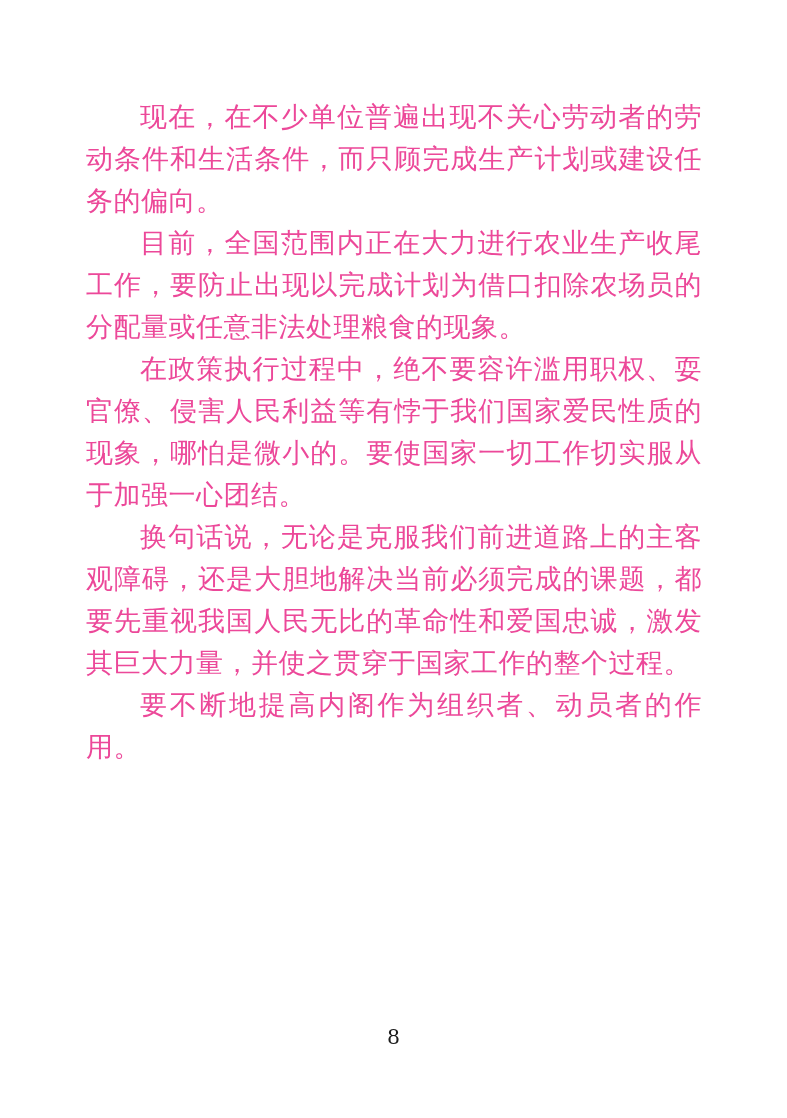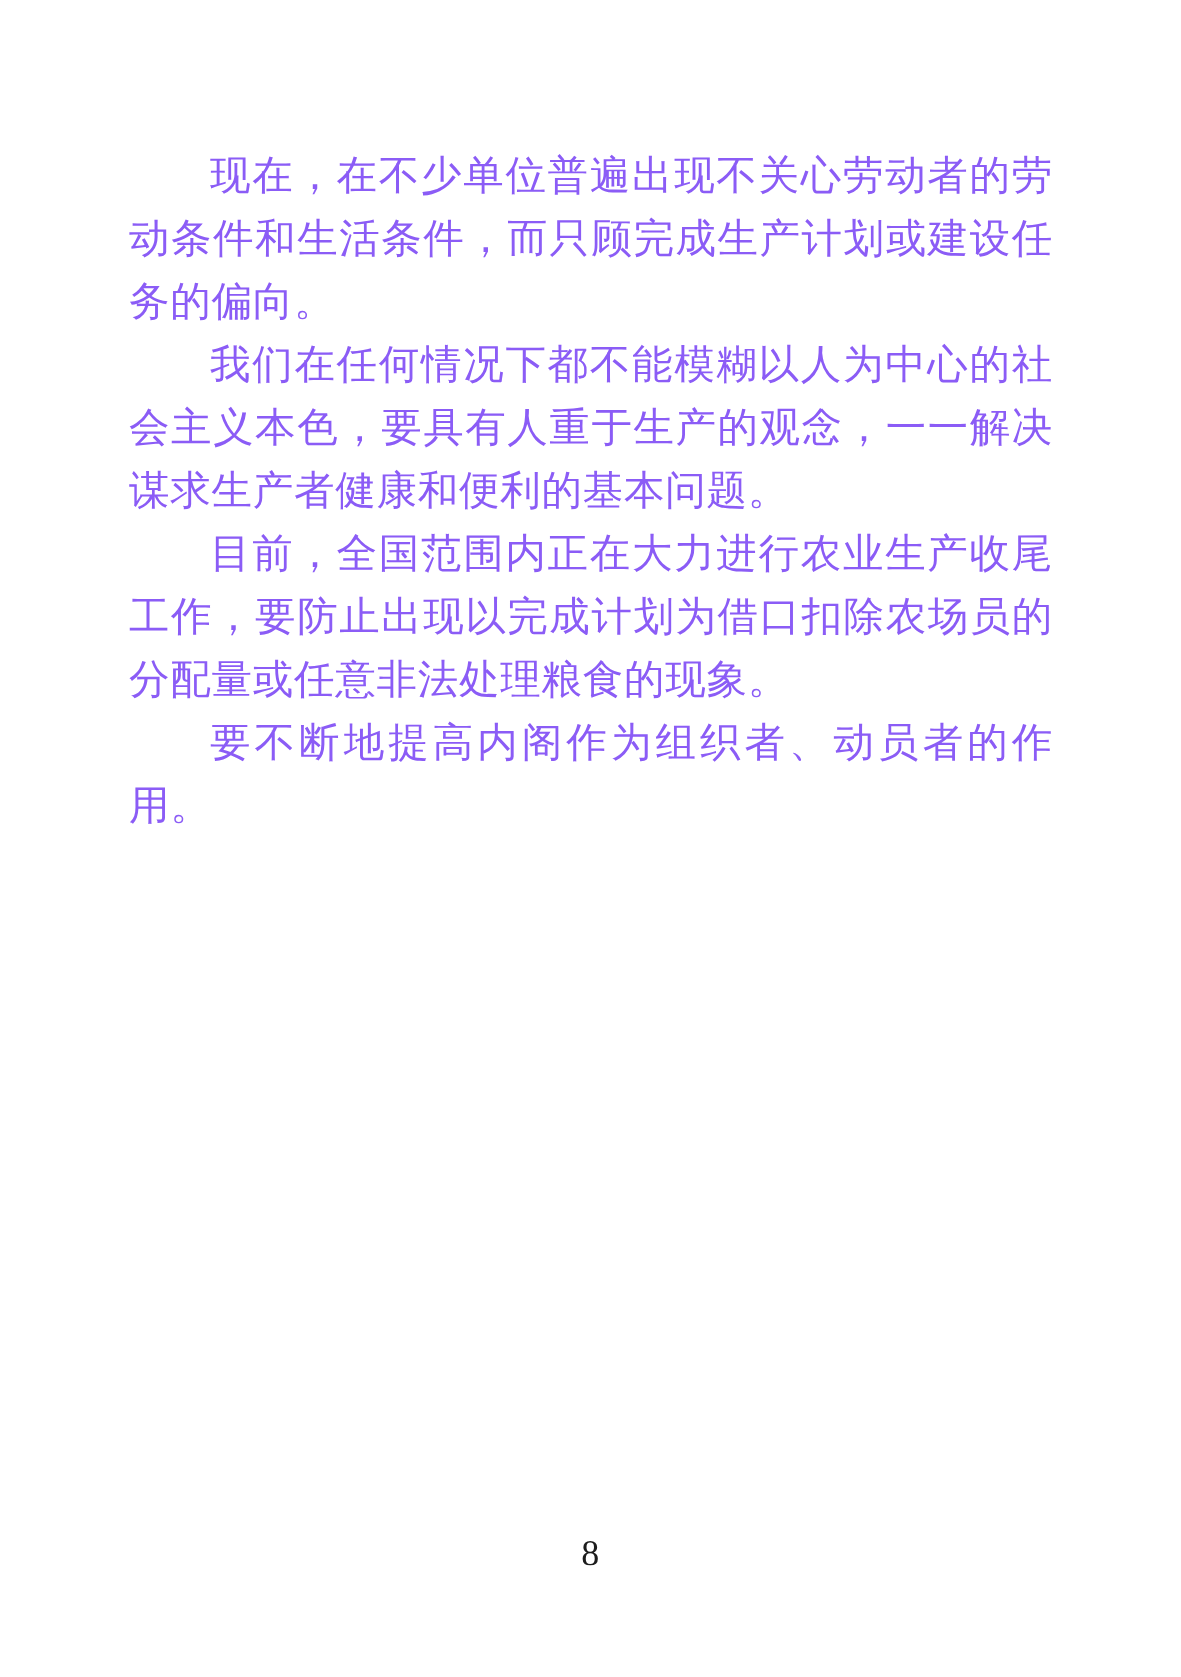--- a/index.html
+++ b/index.html
@@ -24,21 +24,21 @@
   }
   .para {
     margin: 0;
     padding: 0;
     font-size: 27px;
     line-height: 42px;
     text-indent: 2em;
     text-align: justify;
     text-justify: inter-ideograph;
     letter-spacing: 0.5px;
-    color: #8b5cf6;
+    color: #ec4899;
   }
   .page-footer {
     position: absolute;
     left: 0;
     top: 1022px;
     width: 100%;
     text-align: center;
   }
   .page-number {
     font-size: 24px;
@@ -46,21 +46,22 @@
     color: #1c1c1c;
     font-family: "Liberation Serif", "DejaVu Serif", serif;
   }
 </style>
 </head>
 <body>
 
 <div class="page">
   <main class="text-block">
     <p class="para">现在，在不少单位普遍出现不关心劳动者的劳动条件和生活条件，而只顾完成生产计划或建设任务的偏向。</p>
-    <p class="para">我们在任何情况下都不能模糊以人为中心的社会主义本色，要具有人重于生产的观念，一一解决谋求生产者健康和便利的基本问题。</p>
     <p class="para">目前，全国范围内正在大力进行农业生产收尾工作，要防止出现以完成计划为借口扣除农场员的分配量或任意非法处理粮食的现象。</p>
+    <p class="para">在政策执行过程中，绝不要容许滥用职权、耍官僚、侵害人民利益等有悖于我们国家爱民性质的现象，哪怕是微小的。要使国家一切工作切实服从于加强一心团结。</p>
+    <p class="para">换句话说，无论是克服我们前进道路上的主客观障碍，还是大胆地解决当前必须完成的课题，都要先重视我国人民无比的革命性和爱国忠诚，激发其巨大力量，并使之贯穿于国家工作的整个过程。</p>
     <p class="para">要不断地提高内阁作为组织者、动员者的作用。</p>
 
   </main>
   <footer class="page-footer">
     <span class="page-number">8</span>
   </footer>
 </div>
 
 </body></html>

